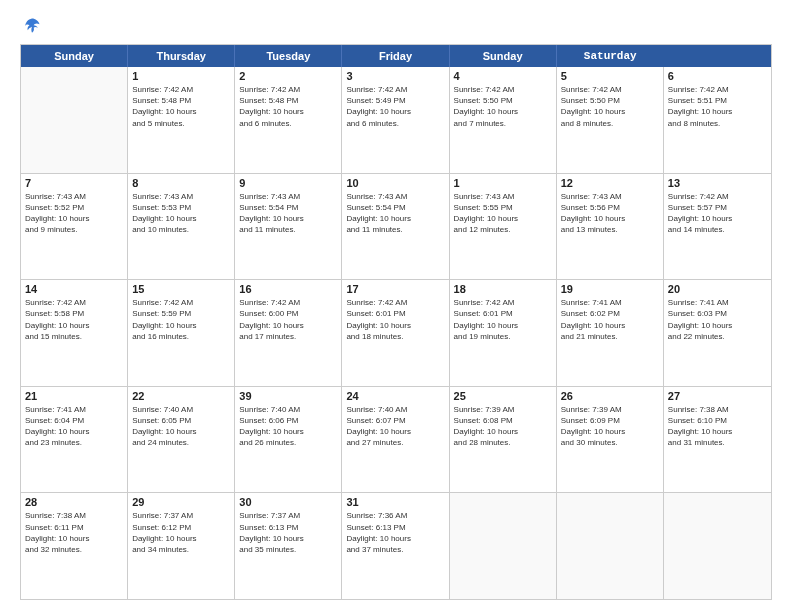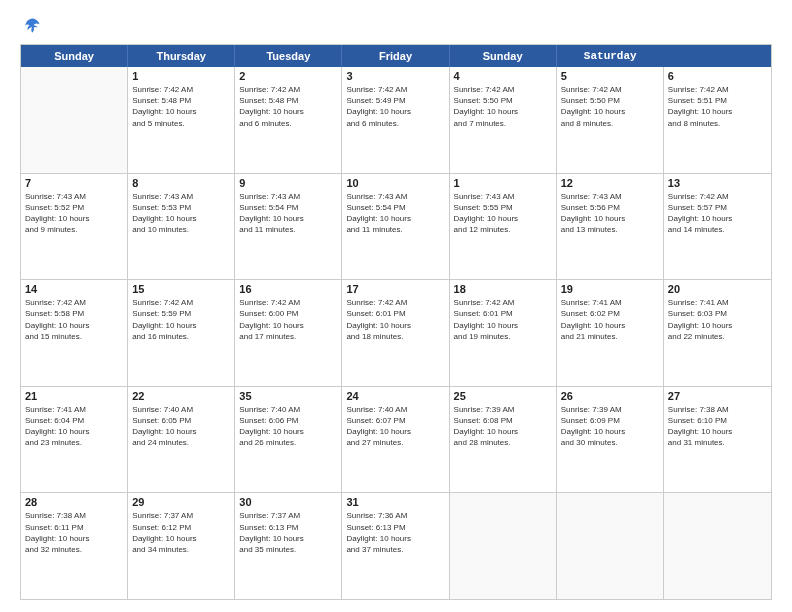--- a/index.html
+++ b/index.html
@@ -296,21 +296,21 @@
 and 23 minutes.</div>
           </div>
           <div class="cal-cell">
             <span class="day-num">22</span>
             <div class="cell-text" style="white-space: pre-line;">Sunrise: 7:40 AM
 Sunset: 6:05 PM
 Daylight: 10 hours
 and 24 minutes.</div>
           </div>
           <div class="cal-cell">
-            <span class="day-num">35</span>
+            <span class="day-num">39</span>
             <div class="cell-text" style="white-space: pre-line;">Sunrise: 7:40 AM
 Sunset: 6:06 PM
 Daylight: 10 hours
 and 26 minutes.</div>
           </div>
           <div class="cal-cell">
             <span class="day-num">24</span>
             <div class="cell-text" style="white-space: pre-line;">Sunrise: 7:40 AM
 Sunset: 6:07 PM
 Daylight: 10 hours

